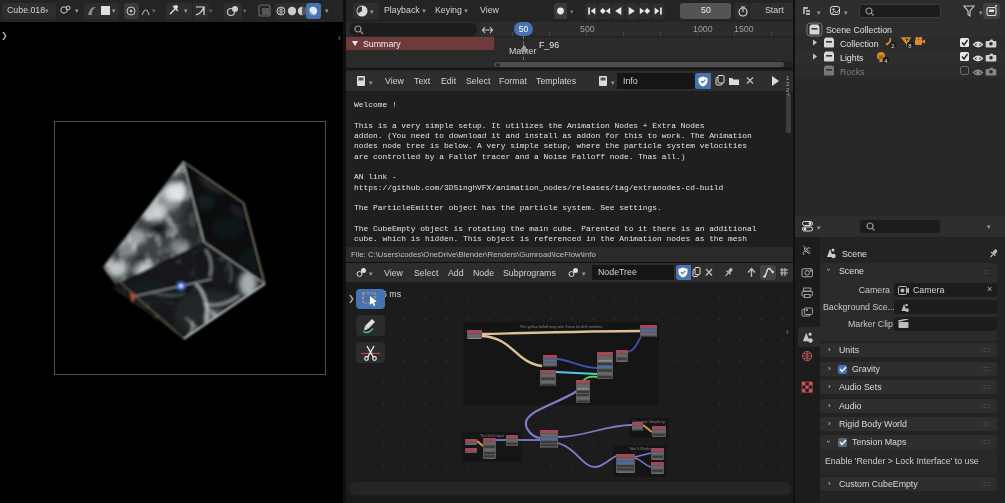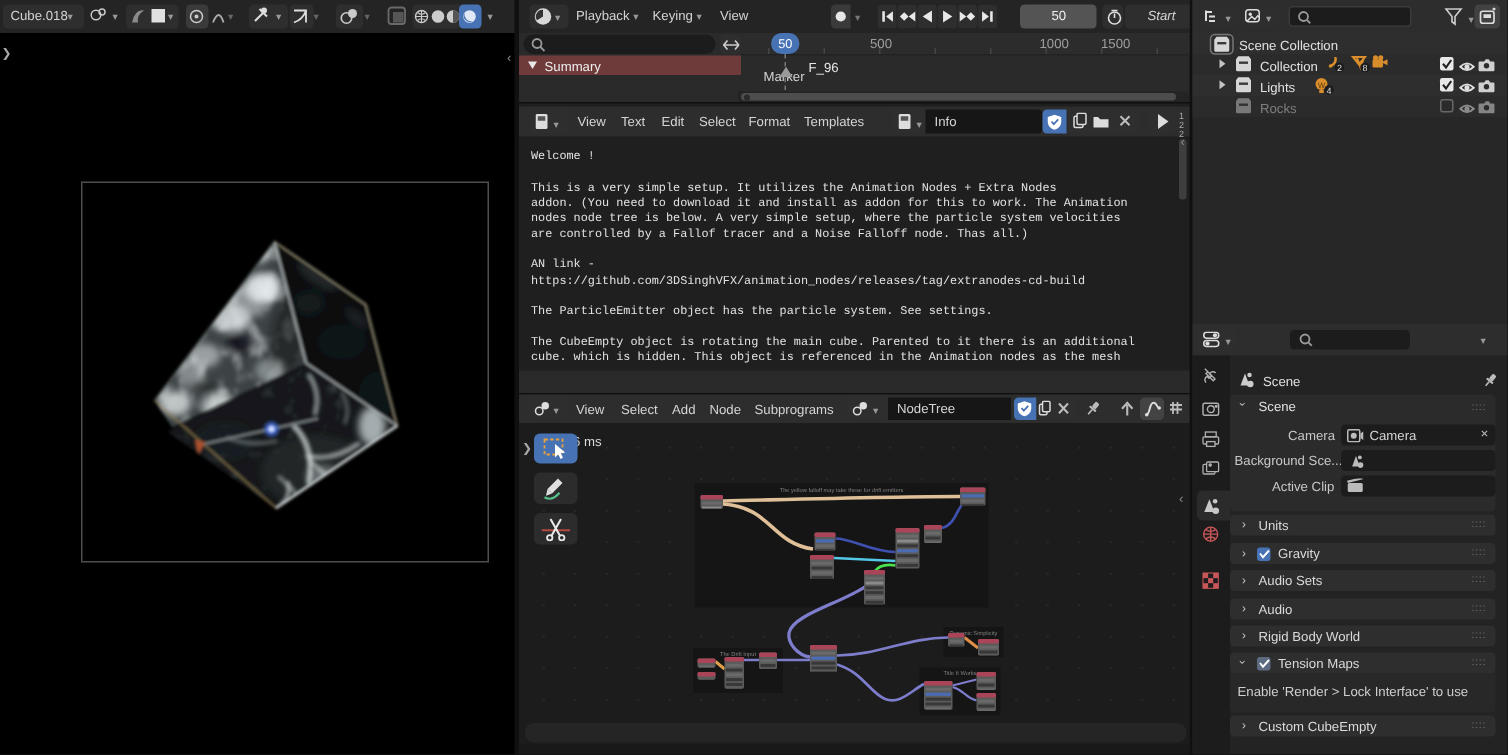--- a/index.html
+++ b/index.html
@@ -221,21 +221,21 @@
     </g>
   </svg>
   <div class="abs" style="left:334px;top:3px;width:51px;height:16px;background:#545454;border-radius:3px;"></div>
   <div class="abs txt" style="left:355px;top:5px;color:#f0f0f0;">50</div>
   <div class="abs btn" style="left:389px;top:3px;width:14px;height:16px;"></div>
   <svg class="abs" style="left:392px;top:6px;" width="11" height="11">
       <circle cx="5" cy="6" r="4" fill="none" stroke="#ddd" stroke-width="1.1"></circle>
       <path d="M5,6 L5,3 M3,1 l4,0" stroke="#ddd" stroke-width="1.1"></path>
     </svg>
   <div class="abs" style="left:404px;top:3px;width:43px;height:16px;background:#2e2e2e;border-radius:3px 0 0 3px;"></div>
-  <div class="abs txt" style="left:419px;top:5px;font-style:italic;">Start</div>
+  <div class="abs txt" style="left:419px;top:5px;">Start</div>
 
   <div class="abs" style="left:0;top:22px;width:148px;height:15px;background:#2a2a2a;"></div>
   <div class="abs" style="left:3px;top:23px;width:128px;height:13px;background:#1c1c1c;border-radius:7px;"></div>
   <svg class="abs" style="left:8px;top:25px;" width="10" height="10">
       <circle cx="4" cy="4" r="3" fill="none" stroke="#999" stroke-width="1.2"></circle>
       <line x1="6.2" y1="6.2" x2="9" y2="9" stroke="#999" stroke-width="1.2"></line>
     </svg>
   <div class="abs btn" style="left:134px;top:23px;width:14px;height:13px;"></div>
   <svg class="abs" style="left:136px;top:26px;" width="11" height="8">
       <path d="M3,1 L0.5,4 L3,7 M8,1 L10.5,4 L8,7 M1,4 h9" stroke="#ccc" stroke-width="1.1" fill="none"></path>
@@ -323,20 +323,21 @@
 
 AN link -
 https://github.com/3DSinghVFX/animation_nodes/releases/tag/extranodes-cd-build
 
 The ParticleEmitter object has the particle system. See settings.
 
 The CubeEmpty object is rotating the main cube. Parented to it there is an additional
 cube. which is hidden. This object is referenced in the Animation nodes as the mesh</div>
 
   <div class="abs" style="left:0;top:178px;width:447px;height:15px;background:#2a2a2a;"></div>
+  <div class="abs" style="left:5px;top:181px;color:#c0c0c0;font-size:7.8px;white-space:nowrap;">File: C:\Users\codes\OneDrive\Blender\Renders\Gumroad\IceFlow\Info</div>
 
   <div class="abs" style="left:440px;top:24px;width:5px;height:40px;background:#3e3e3e;border-radius:2px;"></div>
   <div class="abs" style="left:441px;top:20px;color:#888;font-size:9px;">‹</div>
 </div>
 
 <div class="abs" style="left:346px;top:263px;width:447px;height:240px;background:#1c1c1c;">
   <div class="abs" style="left:0;top:0;width:447px;height:19px;background:#2d2d2d;"></div>
   <div class="abs btn" style="left:7px;top:2px;width:26px;height:15px;"></div>
   <svg class="abs" style="left:10px;top:4px;" width="22" height="11" viewBox="0 0 22 11">
     <circle cx="3.5" cy="7" r="2.5" fill="none" stroke="#ddd" stroke-width="1"></circle>
@@ -783,21 +784,21 @@
   <div class="abs" style="left:192px;top:68px;color:#bbb;font-size:9px;">×</div>
 
   <div class="abs txt" style="left:28px;top:86px;color:#c8c8c8;">Background Sce...</div>
   <div class="abs" style="left:99px;top:84px;width:103px;height:14px;background:#1c1c1c;border-radius:3px;"></div>
   <svg class="abs" style="left:103px;top:86px;" width="12" height="11" viewBox="0 0 14 12">
     <path d="M4,10 L7,2 L10,10 Z" fill="#bbb"></path>
       <circle cx="10.5" cy="9" r="2.2" fill="#bbb"></circle>
       <circle cx="10" cy="3" r="1.5" fill="#bbb"></circle>
   </svg>
 
-  <div class="abs txt" style="left:53px;top:103px;color:#c8c8c8;">Active Clip</div>
+  <div class="abs txt" style="left:53px;top:103px;color:#c8c8c8;">Marker Clip</div>
   <div class="abs" style="left:99px;top:101px;width:103px;height:14px;background:#1c1c1c;border-radius:3px;"></div>
   <svg class="abs" style="left:103px;top:103px;" width="12" height="10" viewBox="0 0 12 10">
     <rect x="0.5" y="3" width="10" height="6" rx="1" fill="#bbb"></rect>
       <path d="M0.5,3 l10,-2.5 l-0.5,-1.5 l-10,2.5 z" fill="#bbb"></path>
   </svg>
 
   <div id="panels">
       <div class="abs" style="left:25px;top:127px;width:177px;height:14px;background:#2e2e2e;border-radius:3px;"></div>
       <div class="abs" style="left:33px;top:129px;color:#ccc;font-size:8px;">›</div>
       <div class="abs txt" style="left:44px;top:129px;color:#dadada;">Units</div>

